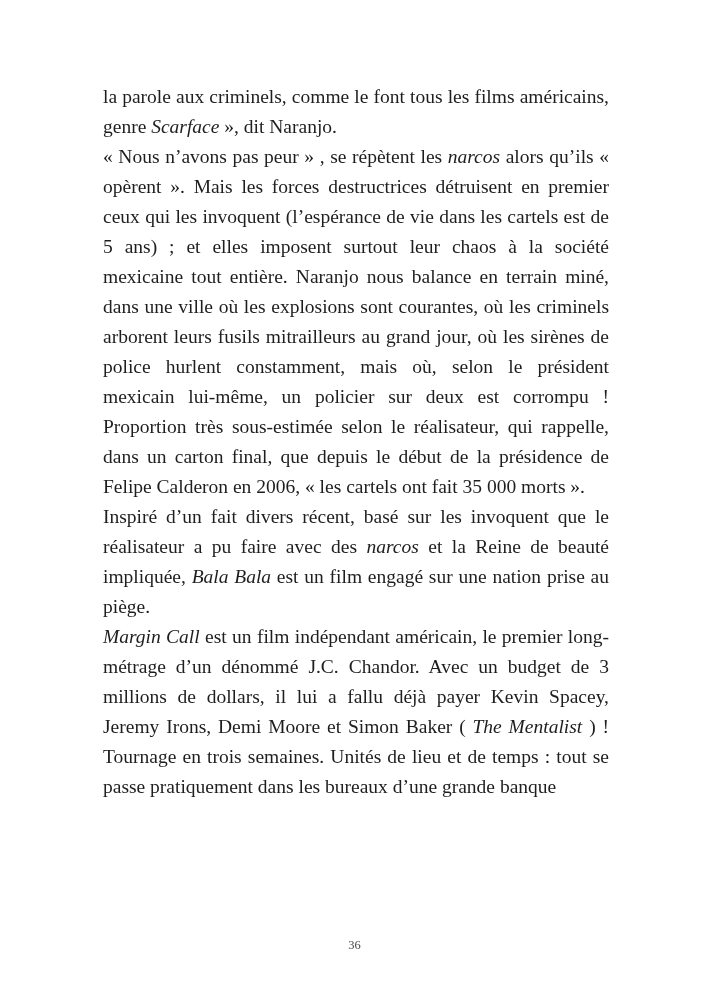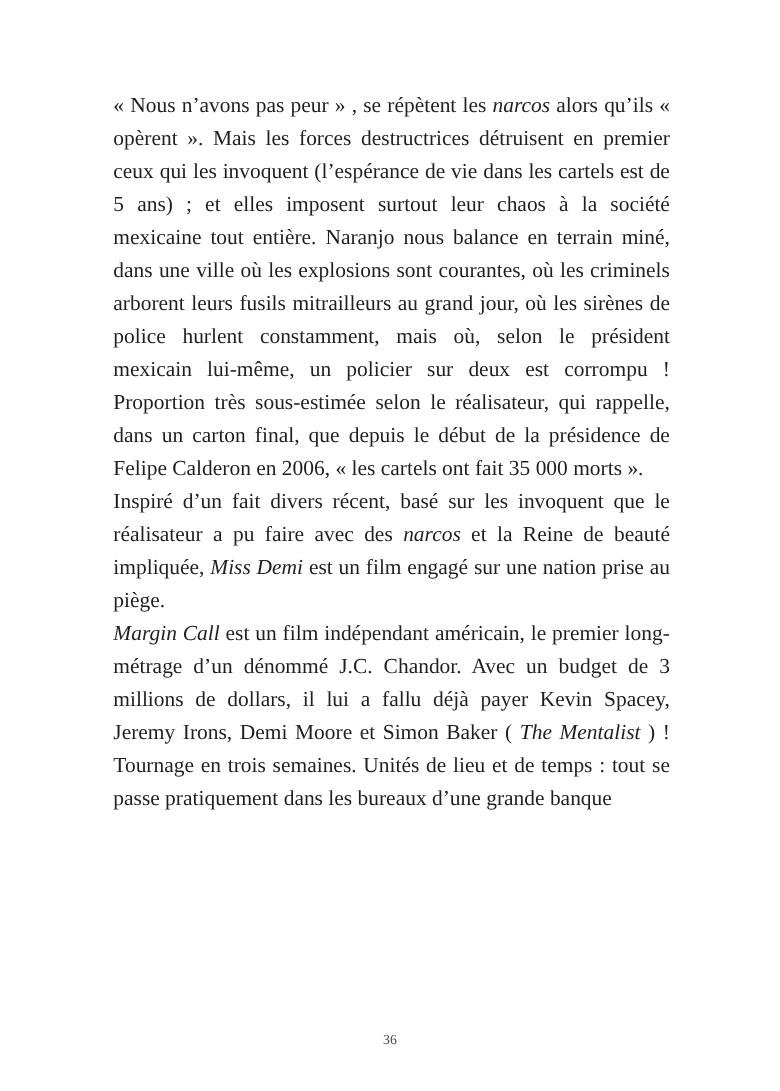--- a/index.html
+++ b/index.html
@@ -46,24 +46,25 @@
     color: #4a4a4a;
   }
 </style>
 </head>
 <body>
 
 <div class="page">
 
   <div class="text-column">
 
+    <p class="para"><span>la parole aux criminels, comme le font tous les films américains, genre </span><span class="italic">Scarface</span><span> », dit Naranjo.</span></p>
 
     <p class="para"><span>« Nous n’avons pas peur » , se répètent les </span><span class="italic">narcos</span><span> alors qu’ils « opèrent ». Mais les forces destructrices détruisent en premier ceux qui les invoquent (l’espérance de vie dans les cartels est de 5 ans) ; et elles imposent surtout leur chaos à la société mexicaine tout entière. Naranjo nous balance en terrain miné, dans une ville où les explosions sont courantes, où les criminels arborent leurs fusils mitrailleurs au grand jour, où les sirènes de police hurlent constamment, mais où, selon le président mexicain lui-même, un policier sur deux est corrompu ! Proportion très sous-estimée selon le réalisateur, qui rappelle, dans un carton final, que depuis le début de la présidence de Felipe Calderon en 2006, « les cartels ont fait 35 000 morts ».</span></p>
 
-    <p class="para"><span>Inspiré d’un fait divers récent, basé sur les invoquent que le réalisateur a pu faire avec des </span><span class="italic">narcos</span><span> et la Reine de beauté impliquée, </span><span class="italic">Miss Demi</span><span> est un film engagé sur une nation prise au piège.</span></p>
+    <p class="para"><span>Inspiré d’un fait divers récent, basé sur les invoquent que le réalisateur a pu faire avec des </span><span class="italic">narcos</span><span> et la Reine de beauté impliquée, </span><span class="italic">Bala Bala</span><span> est un film engagé sur une nation prise au piège.</span></p>
 
     <p class="para"><span class="italic">Margin Call</span><span> est un film indépendant américain, le premier long-métrage d’un dénommé J.C. Chandor. Avec un budget de 3 millions de dollars, il lui a fallu déjà payer Kevin Spacey, Jeremy Irons, Demi Moore et Simon Baker ( </span><span class="italic">The Mentalist</span><span> ) ! Tournage en trois semaines. Unités de lieu et de temps : tout se passe pratiquement dans les bureaux d’une grande banque</span></p>
 
   </div>
 
   <div class="page-number">36</div>
 
 </div>
 
 </body></html>

